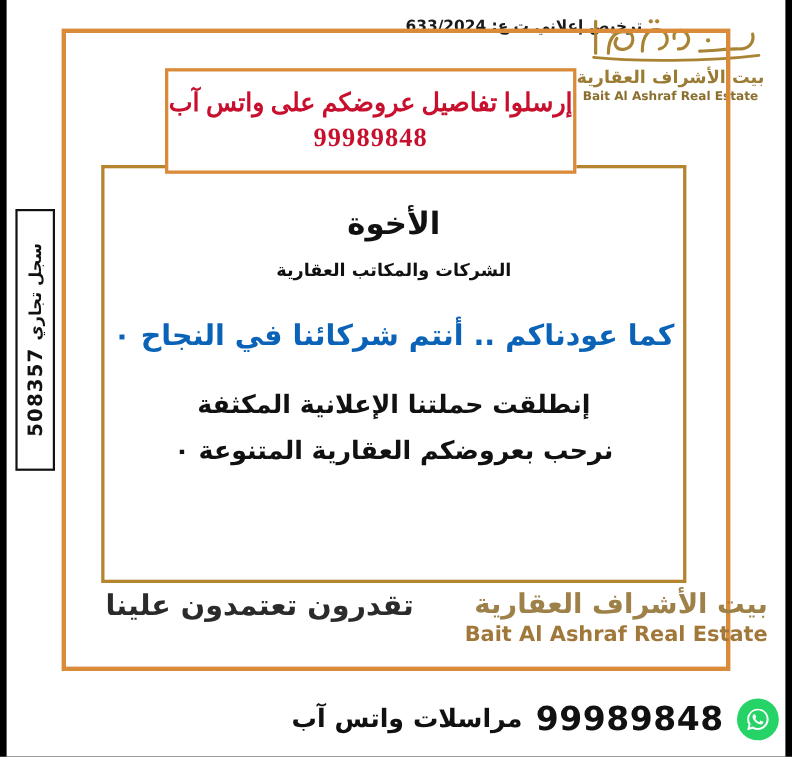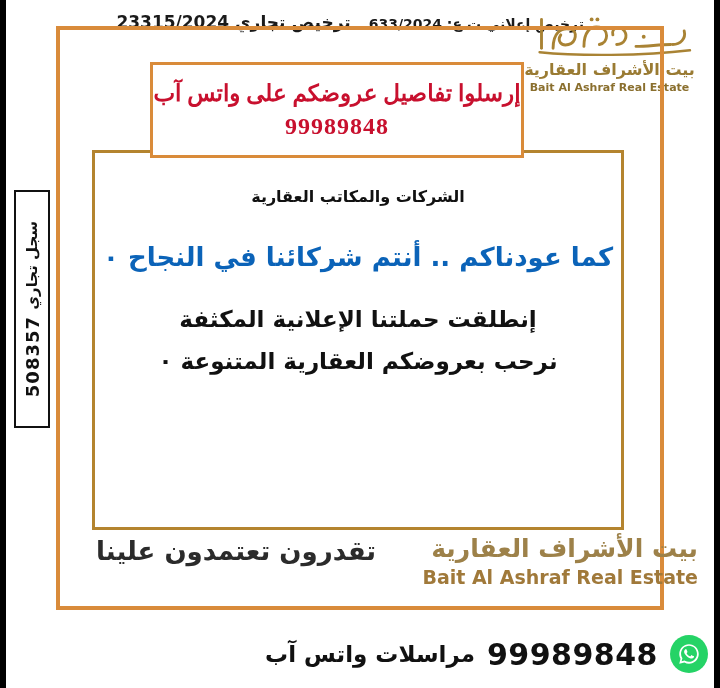--- a/index.html
+++ b/index.html
@@ -344,21 +344,20 @@
 <body>
 
 <div class="poster">
 
   <div class="edge-left"></div>
   <div class="edge-right"></div>
 
   <div class="header">
     <div class="lic-row">
       <div class="lic-item lic-ad">ترخيص إعلاني ت ع: 633/2024</div>
-      <div class="lic-item lic-commercial">ترخيص تجاري 23315/2024</div>
     </div>
 
     <div class="brand">
       <svg class="brand-mark" viewBox="0 0 180 56">
         <g fill="none" stroke="#a98334" stroke-width="3" stroke-linecap="round">
           <path d="M14 46 L14 16"></path>
           <path d="M26 46 C26 30, 34 24, 44 26 C52 28, 50 40, 42 42 C34 44, 30 38, 34 32"></path>
           <path d="M58 44 C58 30, 64 22, 74 24 C84 26, 84 40, 74 42"></path>
           <path d="M92 42 C100 42, 104 34, 100 28 C96 22, 86 24, 88 32"></path>
           <path d="M112 44 C124 44, 136 42, 148 42"></path>
@@ -377,20 +376,21 @@
   </div>
 
   <div class="frame"></div>
 
   <div class="wa-card">
     <div class="wa-line1">إرسلوا تفاصيل عروضكم على واتس آب</div>
     <div class="wa-line2">99989848</div>
   </div>
 
   <div class="body-panel">
+    <div class="b-ikhwa">الأخوة</div>
     <div class="b-companies">الشركات والمكاتب العقارية</div>
     <div class="b-blue">كما عودناكم .. أنتم شركائنا في النجاح ٠</div>
     <div class="b-dark1">إنطلقت حملتنا الإعلانية المكثفة</div>
     <div class="b-dark2">نرحب بعروضكم العقارية المتنوعة ٠</div>
   </div>
 
   <div class="sijil">
     <div class="sijil-label">سجل تجاري</div>
     <div class="sijil-num">508357</div>
   </div>

